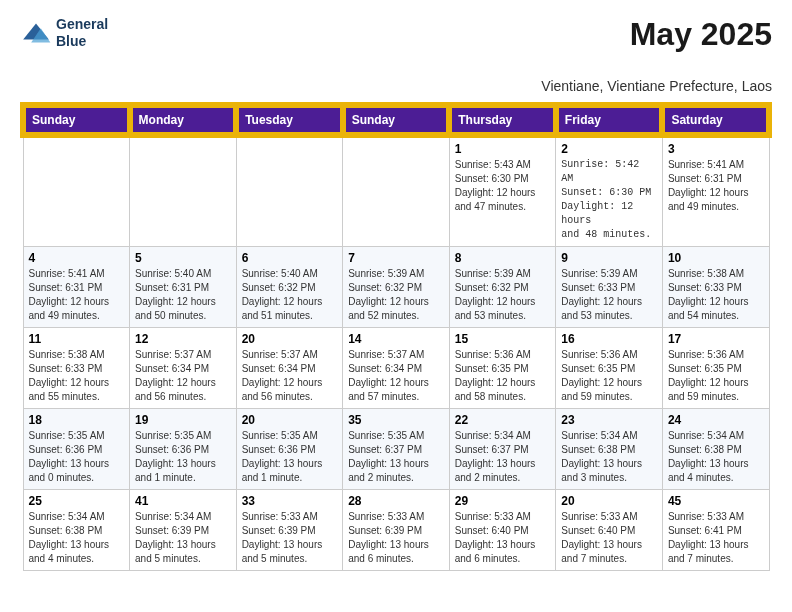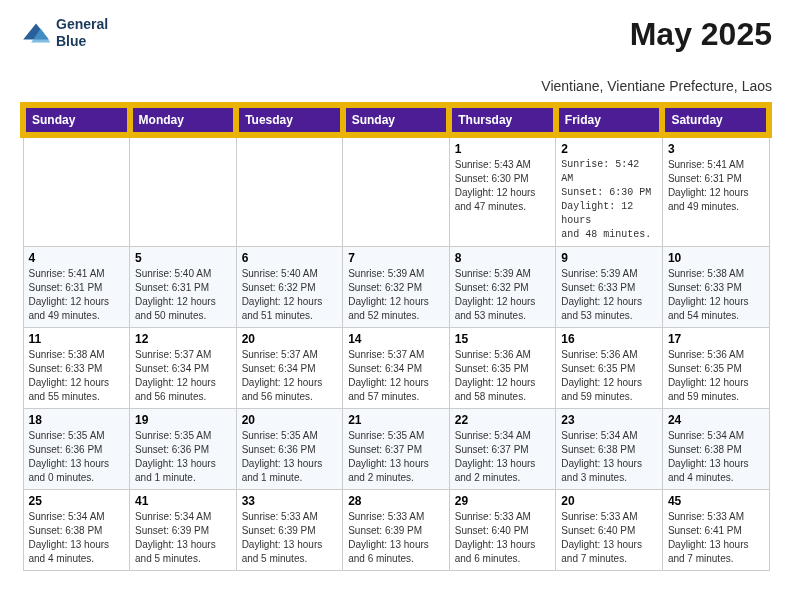--- a/index.html
+++ b/index.html
@@ -264,21 +264,21 @@
 and 1 minute.</div>
         </td>
         <td>
           <span class="day-number">20</span>
           <div class="day-info" style="white-space: pre-line;">Sunrise: 5:35 AM
 Sunset: 6:36 PM
 Daylight: 13 hours
 and 1 minute.</div>
         </td>
         <td>
-          <span class="day-number">21</span>
+          <span class="day-number">35</span>
           <div class="day-info" style="white-space: pre-line;">Sunrise: 5:35 AM
 Sunset: 6:37 PM
 Daylight: 13 hours
 and 2 minutes.</div>
         </td>
         <td>
           <span class="day-number">22</span>
           <div class="day-info" style="white-space: pre-line;">Sunrise: 5:34 AM
 Sunset: 6:37 PM
 Daylight: 13 hours

